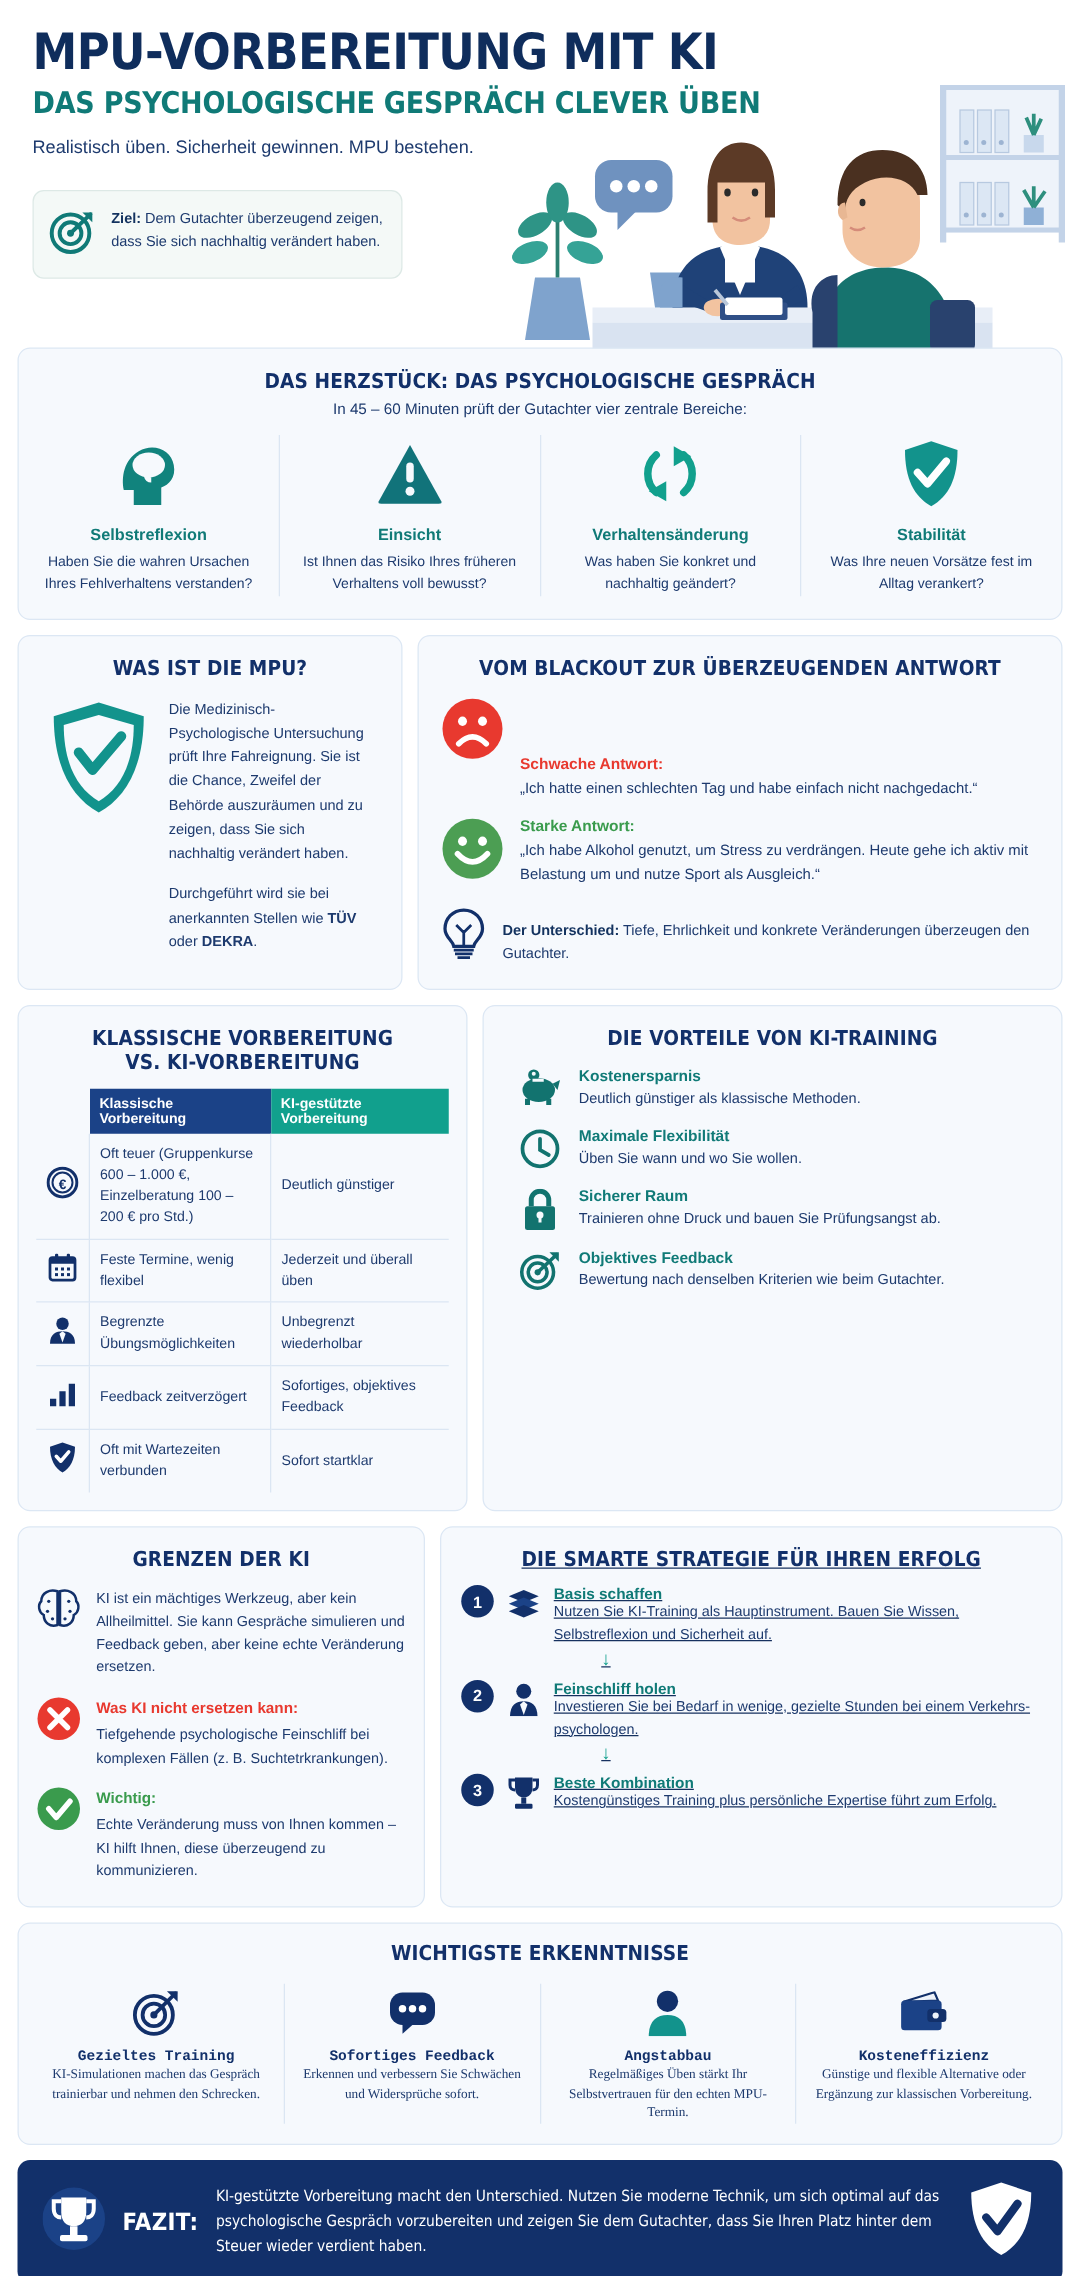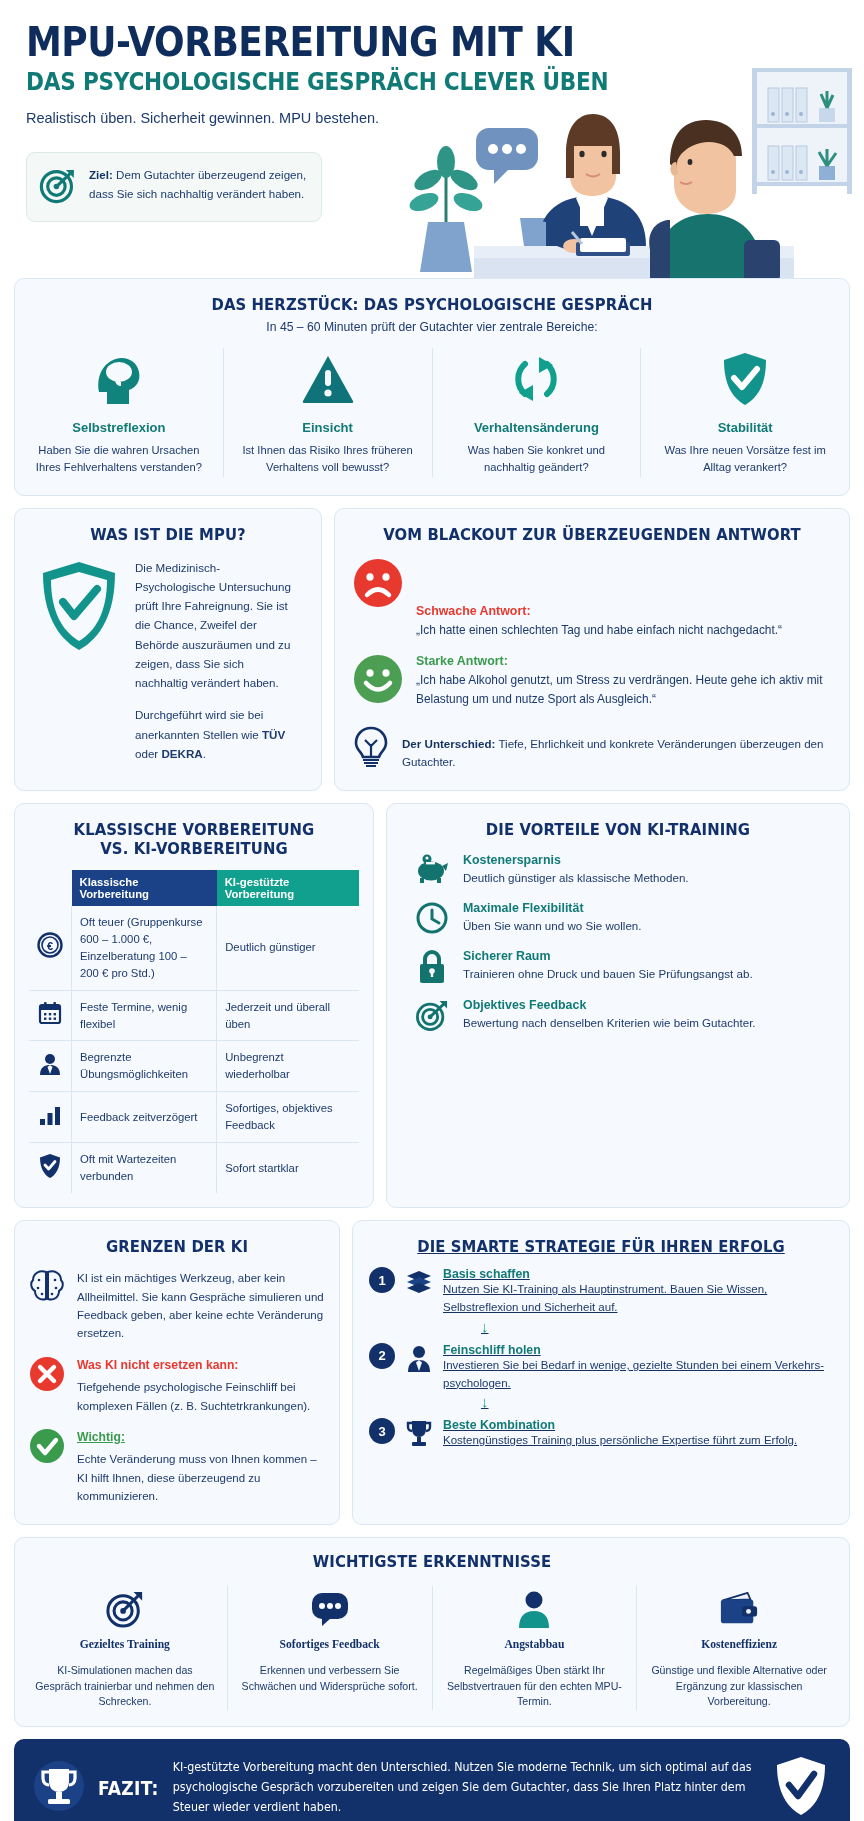--- a/index.html
+++ b/index.html
@@ -94,46 +94,46 @@
   .ben { display: flex; gap: 14px; align-items: flex-start; margin-top: 14px; padding-left: 14px; }
   .ben-ic { width: 34px; flex: 0 0 34px; display: flex; justify-content: center; padding-top: 1px; }
   .ben-h { font-size: 12.4px; font-weight: bold; color: #107a77; }
   .ben-d { font-size: 11.6px; line-height: 1.55; color: #1d3a6e; margin-top: 2px; }
 
   
   .lim { display: flex; gap: 12px; align-items: flex-start; margin-top: 13px; }
   .lim-body { font-size: 11.5px; line-height: 1.6; color: #1d3a6e; }
   .lim-h { font-size: 12.2px; font-weight: bold; margin-bottom: 3px; }
   .lim-h.red { color: #e8392f; }
-  .lim-h.green { color: #3a9b4d; text-decoration: underline; }
+  .lim-h.green { color: #3a9b4d; }
 
   
   .step { display: flex; gap: 9px; align-items: flex-start; margin-top: 11px; }
   .step-num {
     width: 26px; height: 26px; border-radius: 50%; background: #12306a; color: #fff;
     font-size: 13px; font-weight: bold; display: flex; align-items: center; justify-content: center;
     flex: 0 0 26px;
   }
   .step-ic { width: 30px; flex: 0 0 30px; display: flex; justify-content: center; padding-top: 1px; }
   .step-h { font-size: 12.3px; font-weight: bold; color: #107a77; }
   .step-d { font-size: 11.5px; line-height: 1.55; color: #1d3a6e; }
   .arrow { text-align: left; padding-left: 112px; color: #11a08d; font-size: 15px; line-height: 1; margin: 2px 0 -2px; }
 
   
   .takeaways { display: flex; margin-top: 15px; }
   .tk { flex: 1; text-align: center; padding: 0 12px; border-right: 1px solid #dbe6f3; }
   .tk:last-child { border-right: none; }
   .tk-ic { height: 46px; display: flex; align-items: center; justify-content: center; }
   .tk-h {
+    font-family: Liberation Mono, monospace;
+    font-size: 11.6px; font-weight: bold; color: #12306a; margin-top: 6px;
+  }
+  .tk-d {
     font-family: Liberation Serif, serif;
-    font-size: 11.6px; font-weight: bold; color: #12306a; margin-top: 6px;
-  }
-  .tk-d {
-    font-family: Liberation Sans, sans-serif;
-    font-size: 10.6px; line-height: 1.5; color: #1d3a6e; margin-top: 12px; text-align: center;
+    font-size: 10.6px; line-height: 1.5; color: #1d3a6e; margin-top: 0; text-align: center;
   }
 
   
   .footer {
     margin-top: 12px; background: #12306a; border-radius: 10px; color: #fff;
     display: flex; align-items: center; gap: 14px; padding: 16px 22px 16px 20px;
   }
   .fazit-word {
     font-family: "DejaVu Sans Condensed", "Liberation Sans Narrow", "Liberation Sans", sans-serif;
     font-size: 19px; font-weight: bold; letter-spacing: 0.3px; flex: 0 0 auto;

